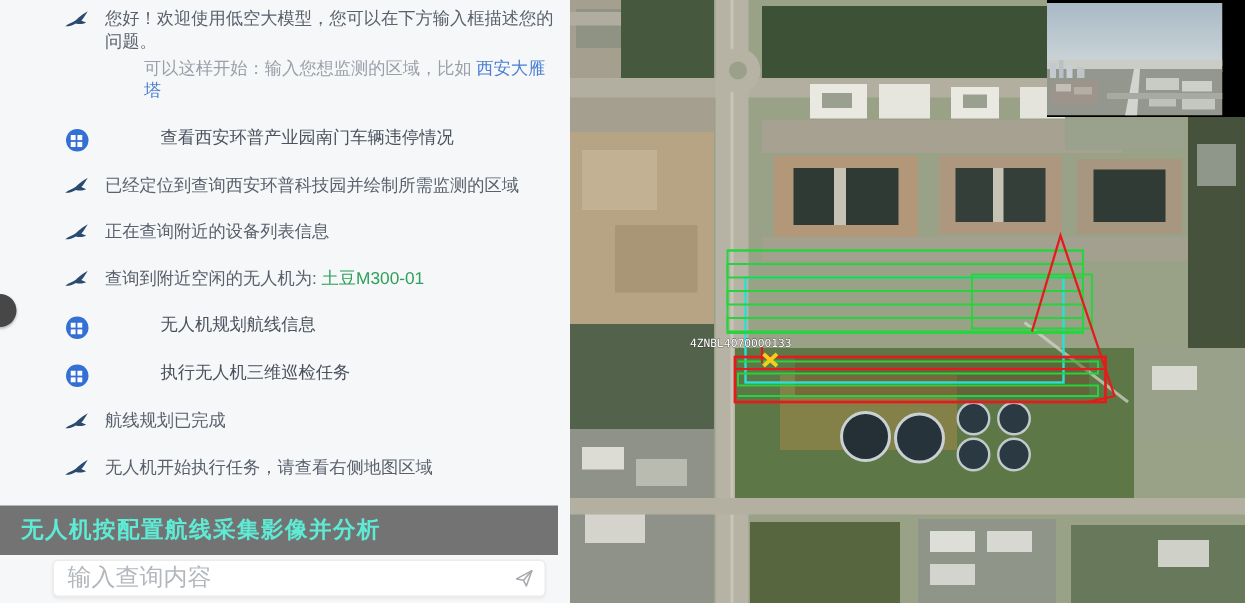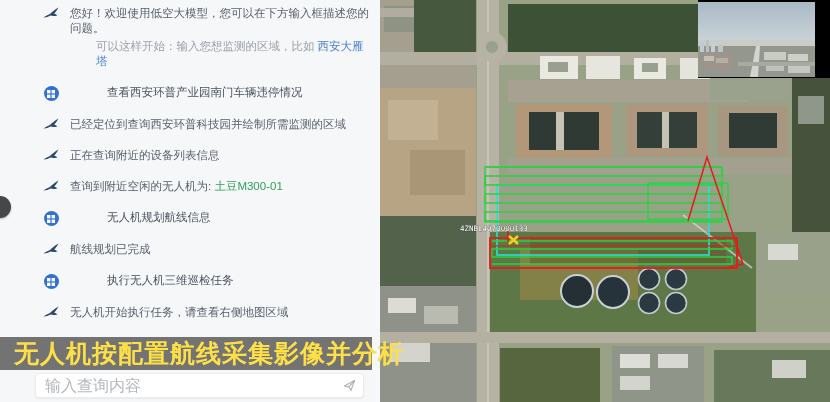--- a/index.html
+++ b/index.html
@@ -18,21 +18,21 @@
   .role-user{color:#4a525e;gap:47px;}
   .role-hint{margin-top:-13px;color:#99a0a9;gap:36px;}
   .hint-link{color:#4a7fd4;text-decoration:none;margin-left:3px;}
   .drone-name{color:#2fa05a;}
   
   .panel-handle{position:absolute;left:-11px;top:196px;width:22px;height:22px;border-radius:50%;
     background:#474747;z-index:7;box-shadow:0 1px 2px rgba(0,0,0,.3);}
   
   .caption-bar{position:absolute;left:0;top:337px;width:372px;height:33px;z-index:5;
     background:rgba(106,106,106,.94);display:flex;align-items:center;padding-left:14px;box-sizing:border-box;}
-  .caption-bar span{color:#fde047;font-size:25px;font-weight:700;letter-spacing:1px;white-space:nowrap;}
+  .caption-bar span{color:#5eead4;font-size:15px;font-weight:700;letter-spacing:1px;white-space:nowrap;}
   
   .query-bar{position:absolute;left:35px;top:373px;width:327px;height:23px;z-index:6;
     background:#fff;border:1px solid #ececec;border-radius:4px;box-shadow:0 1px 2px rgba(0,0,0,.06);
     display:flex;align-items:center;}
   .query-bar input{flex:1;border:none;outline:none;background:transparent;font-size:16px;
     padding:0 0 0 9px;color:#333;font-family:"Liberation Sans",sans-serif;}
   .query-bar input::placeholder{color:#b3b8bd;}
   .send-btn{width:20px;height:20px;border:none;background:transparent;padding:0;margin-right:4px;
     display:flex;align-items:center;justify-content:center;cursor:pointer;}
   
@@ -113,42 +113,42 @@
           <svg viewBox="0 0 8 8">
             <rect x="0" y="0" width="3.4" height="3.4" fill="#fff"></rect>
             <rect x="4.6" y="0" width="3.4" height="3.4" fill="#fff"></rect>
             <rect x="0" y="4.6" width="3.4" height="3.4" fill="#fff"></rect>
             <rect x="4.6" y="4.6" width="3.4" height="3.4" fill="#fff"></rect>
           </svg>
         </span>
       </span>
       <span class="msg-text">无人机规划航线信息</span>
     </div>
-        <div class="msg role-assistant">
-      <span class="icon-slot">
-        <svg class="bird" viewBox="0 0 16 12">
-          <path d="M0.5 10.5 C3 8.5 5.5 8 7.5 6.5 C9 5.2 11 3 15.5 0.5 C13.5 3.8 12.6 5.4 11.2 6.6 L14.5 8.2 C11.8 9.3 9.4 9.2 7.6 8.6 C5.2 10 2.8 10.6 0.5 10.5 Z" fill="#2a4a70"></path>
-        </svg>
-
-      </span>
-      <span class="msg-text">航线规划已完成</span>
-    </div>
         <div class="msg role-user">
       <span class="icon-slot">
 
         <span class="avatar">
           <svg viewBox="0 0 8 8">
             <rect x="0" y="0" width="3.4" height="3.4" fill="#fff"></rect>
             <rect x="4.6" y="0" width="3.4" height="3.4" fill="#fff"></rect>
             <rect x="0" y="4.6" width="3.4" height="3.4" fill="#fff"></rect>
             <rect x="4.6" y="4.6" width="3.4" height="3.4" fill="#fff"></rect>
           </svg>
         </span>
       </span>
       <span class="msg-text">执行无人机三维巡检任务</span>
+    </div>
+        <div class="msg role-assistant">
+      <span class="icon-slot">
+        <svg class="bird" viewBox="0 0 16 12">
+          <path d="M0.5 10.5 C3 8.5 5.5 8 7.5 6.5 C9 5.2 11 3 15.5 0.5 C13.5 3.8 12.6 5.4 11.2 6.6 L14.5 8.2 C11.8 9.3 9.4 9.2 7.6 8.6 C5.2 10 2.8 10.6 0.5 10.5 Z" fill="#2a4a70"></path>
+        </svg>
+
+      </span>
+      <span class="msg-text">航线规划已完成</span>
     </div>
         <div class="msg role-assistant">
       <span class="icon-slot">
         <svg class="bird" viewBox="0 0 16 12">
           <path d="M0.5 10.5 C3 8.5 5.5 8 7.5 6.5 C9 5.2 11 3 15.5 0.5 C13.5 3.8 12.6 5.4 11.2 6.6 L14.5 8.2 C11.8 9.3 9.4 9.2 7.6 8.6 C5.2 10 2.8 10.6 0.5 10.5 Z" fill="#2a4a70"></path>
         </svg>
 
       </span>
       <span class="msg-text">无人机开始执行任务，请查看右侧地图区域</span>
     </div>

